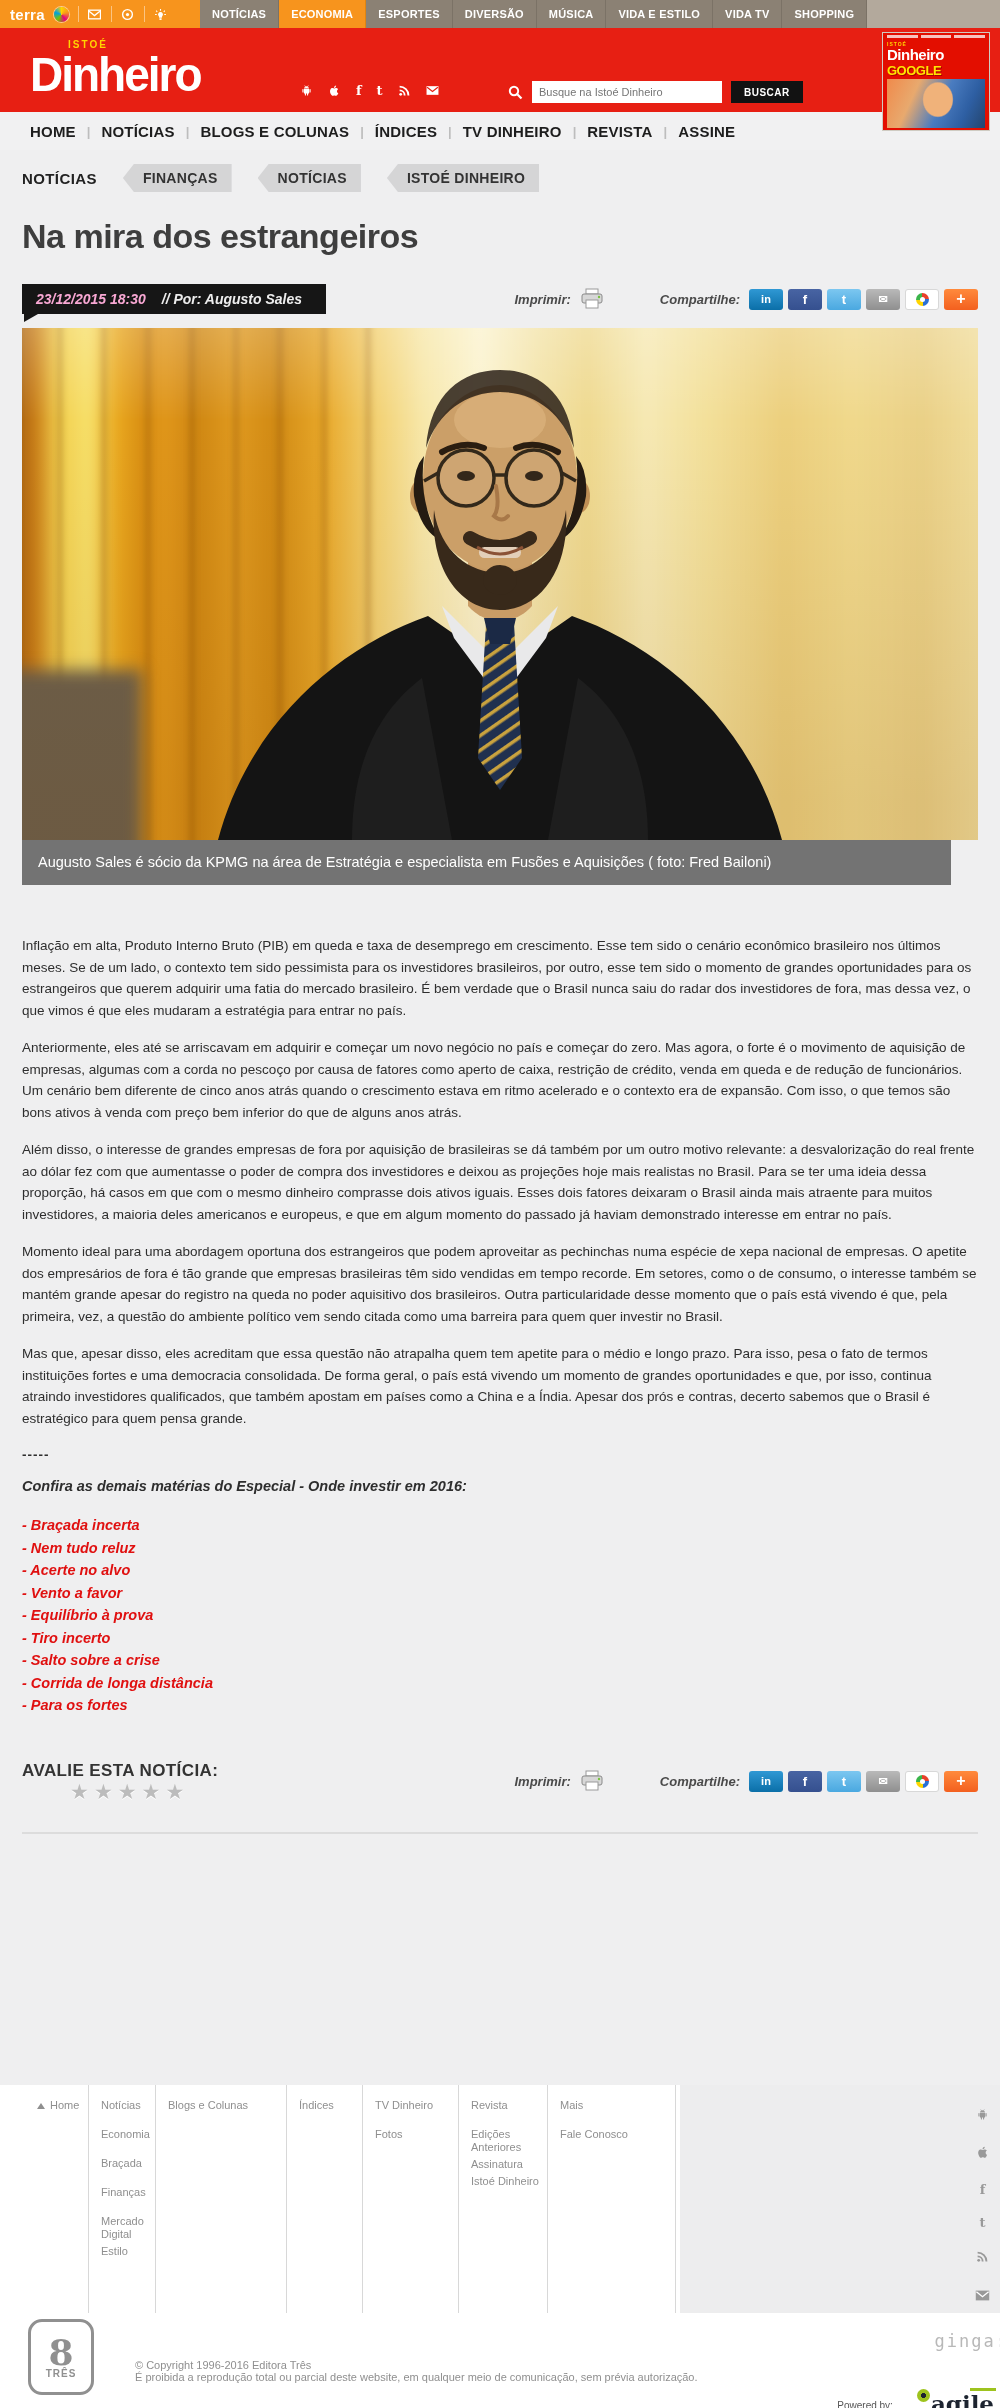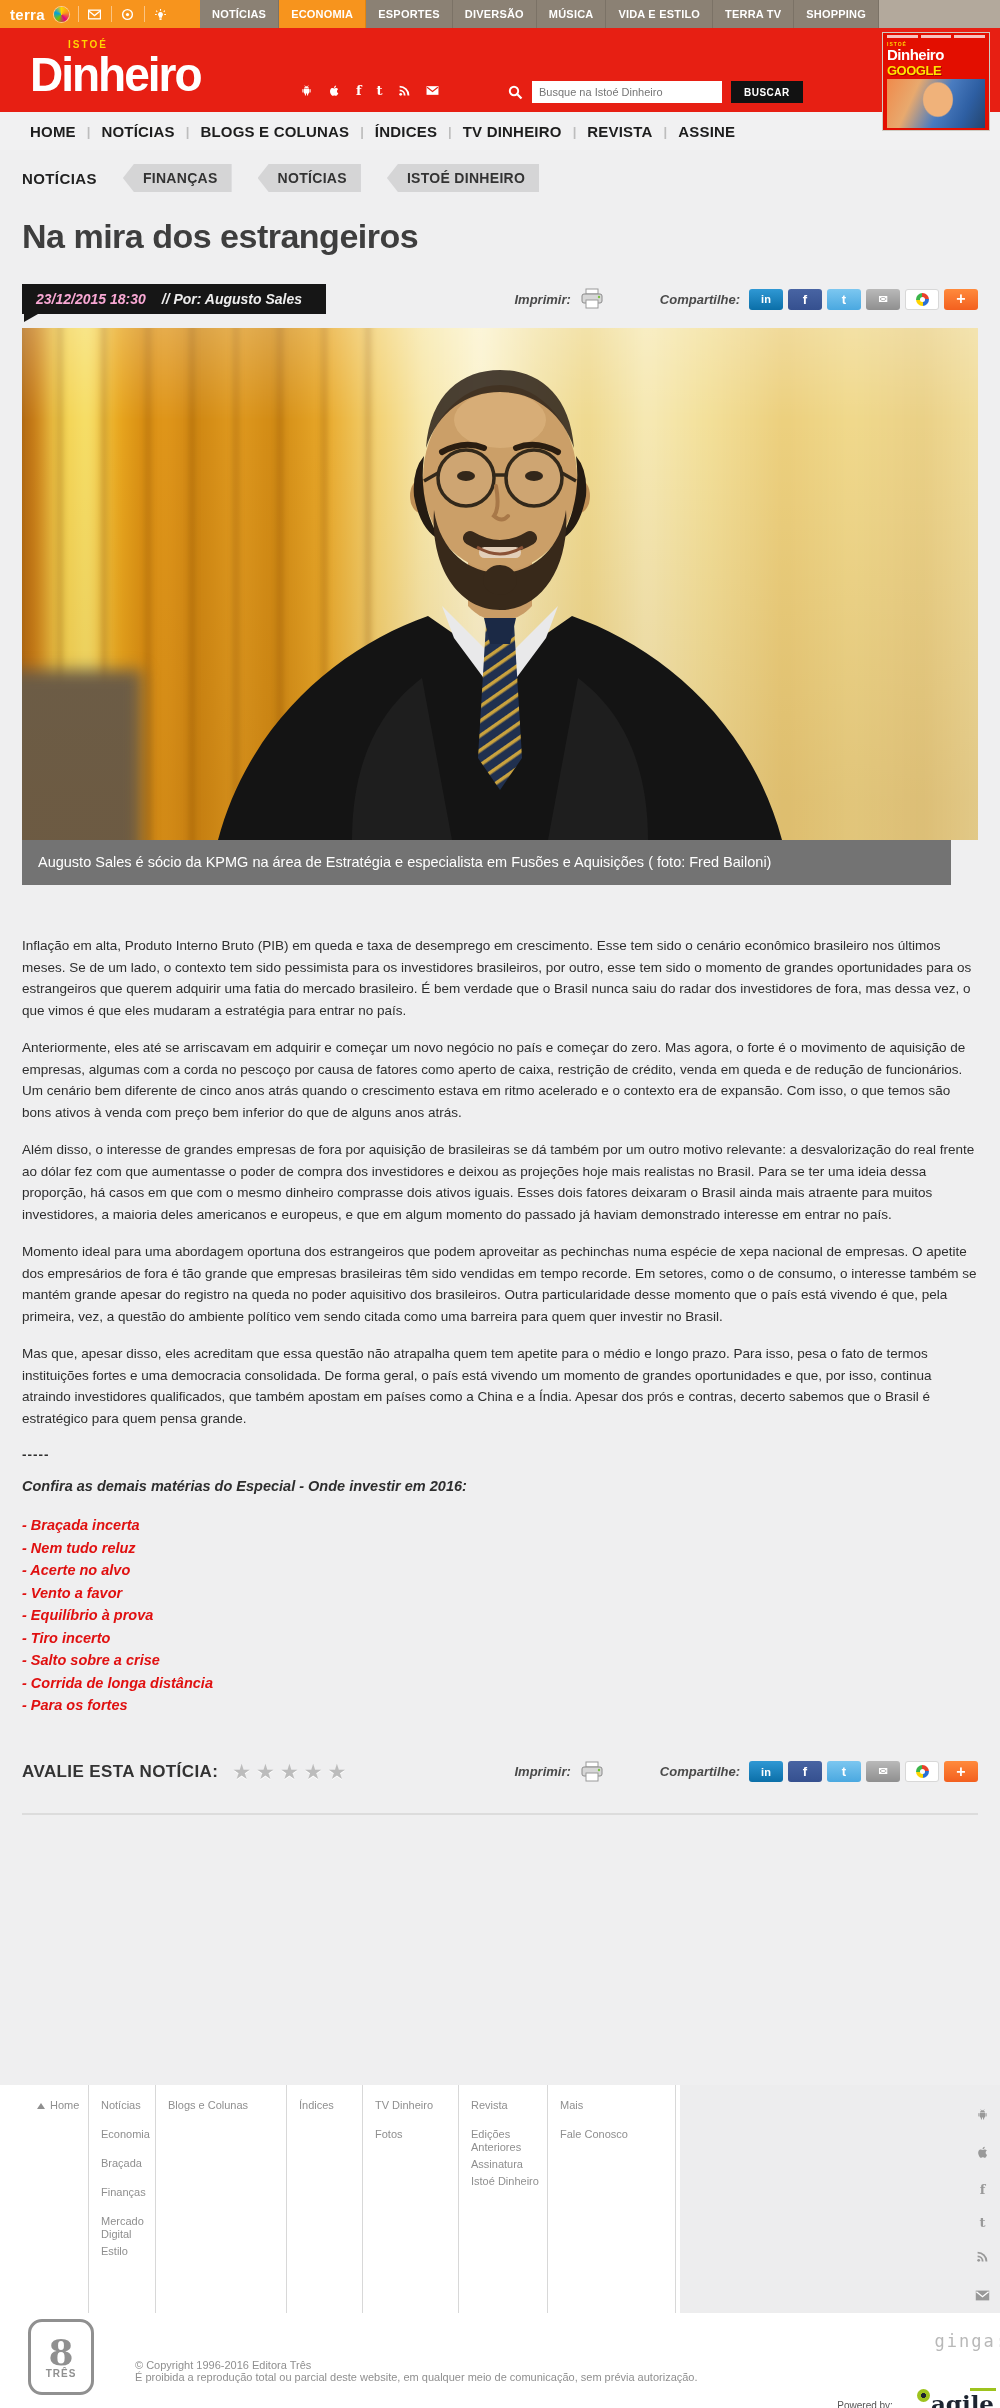--- a/index.html
+++ b/index.html
@@ -92,21 +92,21 @@
   
   .article{margin-top:50px;font-size:13.5px;line-height:21.5px;color:#2e2e2e;}
   .article p{margin:0 0 16px 0;}
   .dashes{font-weight:bold;font-size:13.5px;color:#2e2e2e;margin-top:18px;letter-spacing:1px;}
   .related-intro{font-weight:bold;font-style:italic;font-size:14.5px;color:#2e2e2e;margin-top:16px;}
   .related-links{margin-top:20px;}
   .related-link{display:block;color:#e01010;font-weight:bold;font-style:italic;font-size:14.5px;line-height:22.5px;text-decoration:none;cursor:pointer;}
 
   
   .rate-row{display:flex;align-items:center;justify-content:space-between;margin-top:44px;}
-  .rate-left{display:flex;align-items:center;}
+  .rate-left{display:flex;align-items:center;flex-direction:column;}
   .rate-label{font-size:17px;font-weight:bold;color:#333;letter-spacing:.4px;}
   .stars{margin-left:14px;display:flex;gap:5px;}
   .star{color:#bcbcbc;font-size:21px;cursor:pointer;line-height:21px;text-shadow:0 1px 0 #fff;}
   .divider-line{margin-top:30px;height:2px;background:#dcdcdc;width:956px;}
 
   
   .footerband{position:absolute;top:2085px;left:0;width:1000px;height:323px;background:#fff;}
   .f-gray{position:absolute;top:0;right:0;width:320px;height:228px;background:#ededee;}
   .f-cols{position:absolute;top:0;left:25px;display:flex;background:#fff;height:228px;}
   .f-col{box-sizing:border-box;border-right:1px solid #d8d8d8;padding:14px 0 0 0;}
@@ -161,21 +161,21 @@
           </svg>
         </span>
     </div>
     <div class="tabs">
       <div class="tab">NOTÍCIAS</div>
       <div class="tab active">ECONOMIA</div>
       <div class="tab">ESPORTES</div>
       <div class="tab">DIVERSÃO</div>
       <div class="tab">MÚSICA</div>
       <div class="tab">VIDA E ESTILO</div>
-      <div class="tab">TERRA TV</div>
+      <div class="tab">VIDA TV</div>
       <div class="tab">SHOPPING</div>
     </div>
     <div class="topbar-fill"></div>
   </div>
 
   <div class="redheader">
     <div class="brand">
       <div class="brand-top">ISTOÉ</div>
       <div class="brand-main">Dinheiro</div>
     </div>

